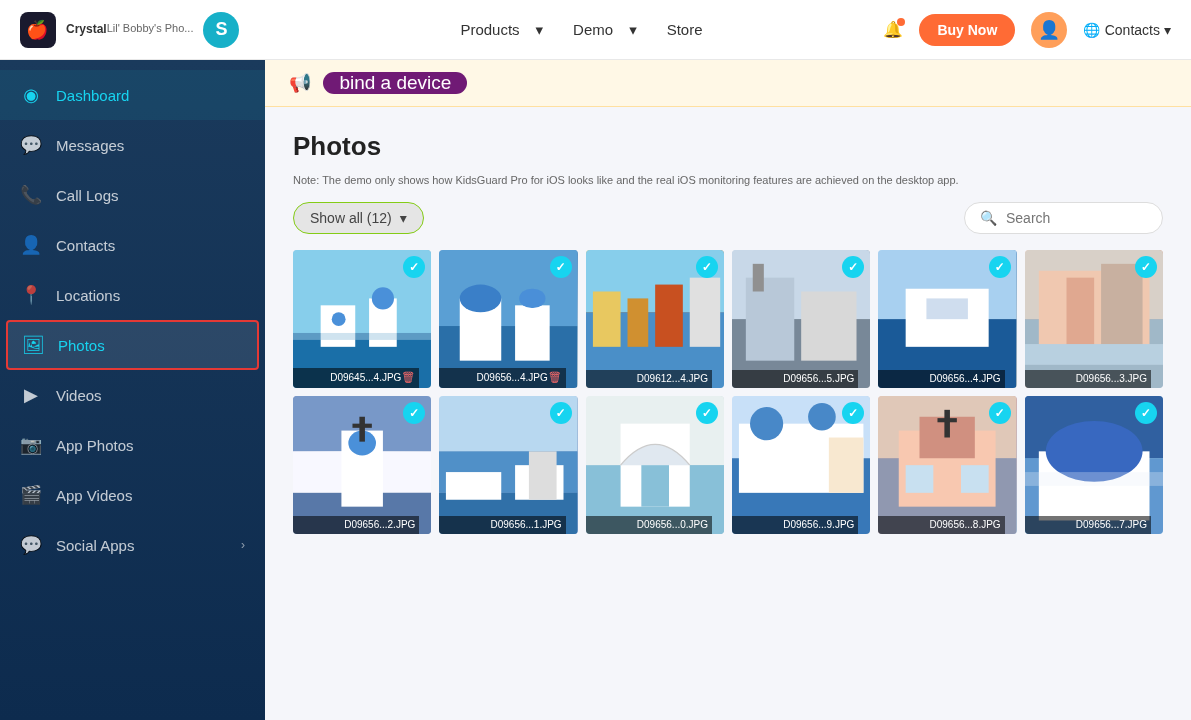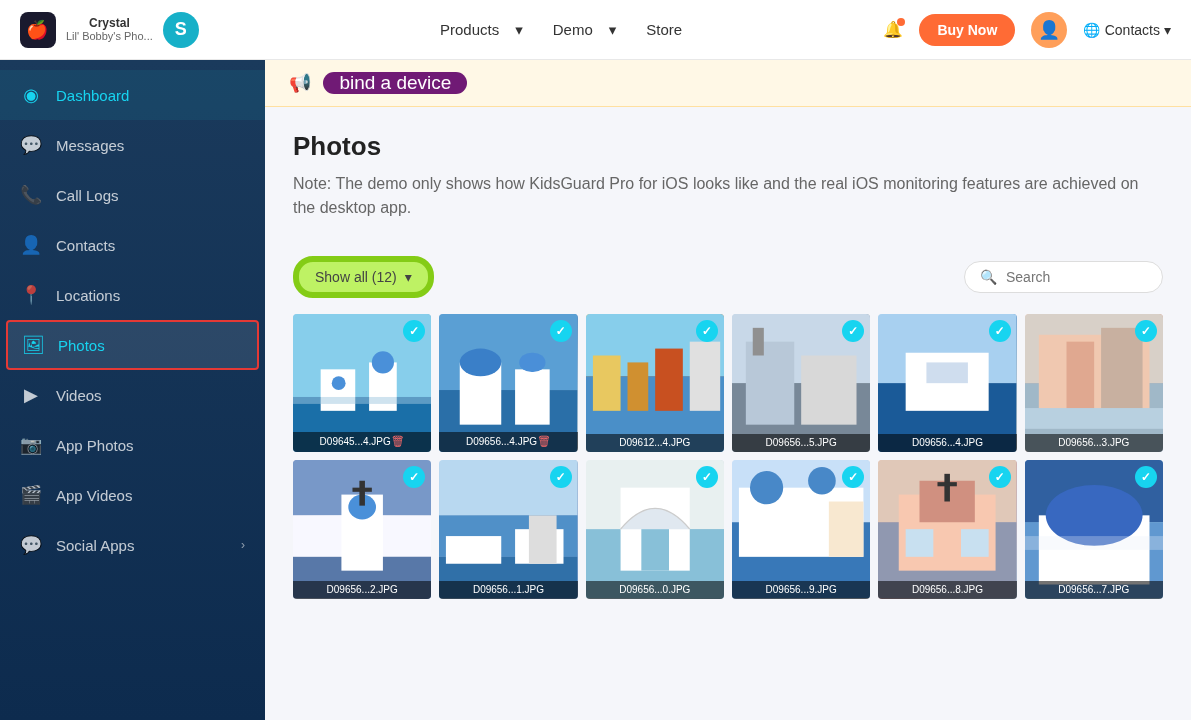--- a/index.html
+++ b/index.html
@@ -24,23 +24,22 @@
     }
     .logo-apple {
       width: 36px; height: 36px;
       background: #1a1a2e;
       border-radius: 8px;
       display: flex; align-items: center; justify-content: center;
       color: #fff;
       font-size: 18px;
     }
     .logo-brand {
-      display: flex; flex-direction: column;
+      display: flex; flex-direction: row;
       line-height: 1.2;
-      text-align: center;
     }
     .logo-brand .app-name { font-size: 12px; font-weight: 600; color: #333; }
     .logo-brand .device-name { font-size: 11px; color: #666; }
     .logo-icon {
       width: 36px; height: 36px;
       background: #17b0c8;
       border-radius: 50%;
       display: flex; align-items: center; justify-content: center;
       color: #fff;
       font-size: 18px;
@@ -191,39 +190,39 @@
     .photos-content {
       padding: 24px 28px;
     }
     .page-title {
       font-size: 26px;
       font-weight: 600;
       color: #222;
       margin-bottom: 10px;
     }
     .page-note {
-      font-size: 16px;
+      font-size: 11px;
       color: #666;
-      margin-bottom: 36px;
+      margin-bottom: 13px;
       line-height: 1.5;
     }
 
     
     .photos-toolbar {
       display: flex;
       align-items: center;
       justify-content: space-between;
       margin-bottom: 16px;
     }
     .show-all-btn {
       display: flex;
       align-items: center;
       gap: 8px;
-      background: #bef264;
-      border: 6px solid #84cc16;
+      background: #e5e5e5;
+      border: 1px solid #84cc16;
       border-radius: 20px;
       padding: 7px 16px;
       font-size: 14px;
       color: #444;
       cursor: pointer;
     }
     .search-box {
       display: flex;
       align-items: center;
       gap: 8px;
@@ -267,28 +266,28 @@
       border-radius: 50%;
       display: flex; align-items: center; justify-content: center;
       color: #fff;
       font-size: 12px;
       font-weight: bold;
     }
     .photo-label {
       position: absolute;
       bottom: 0;
       left: 0;
-      right: 0;
+      right: 12px;
       background: rgba(0,0,0,0.55);
       color: #fff;
       font-size: 10px;
       padding: 3px 4px 4px;
       display: flex;
       align-items: center;
-      justify-content: center;
+      justify-content: flex-end;
     }
     .photo-delete {
       color: #ff6b6b;
       font-size: 11px;
       cursor: pointer;
     }
 
     
     .photo-1 { background: linear-gradient(135deg, #b8d4f0 0%, #7aafd4 50%, #e8e0d0 100%); }
     .photo-2 { background: linear-gradient(135deg, #a8c8e8 0%, #3a7ab8 40%, #f5f0e8 100%); }

